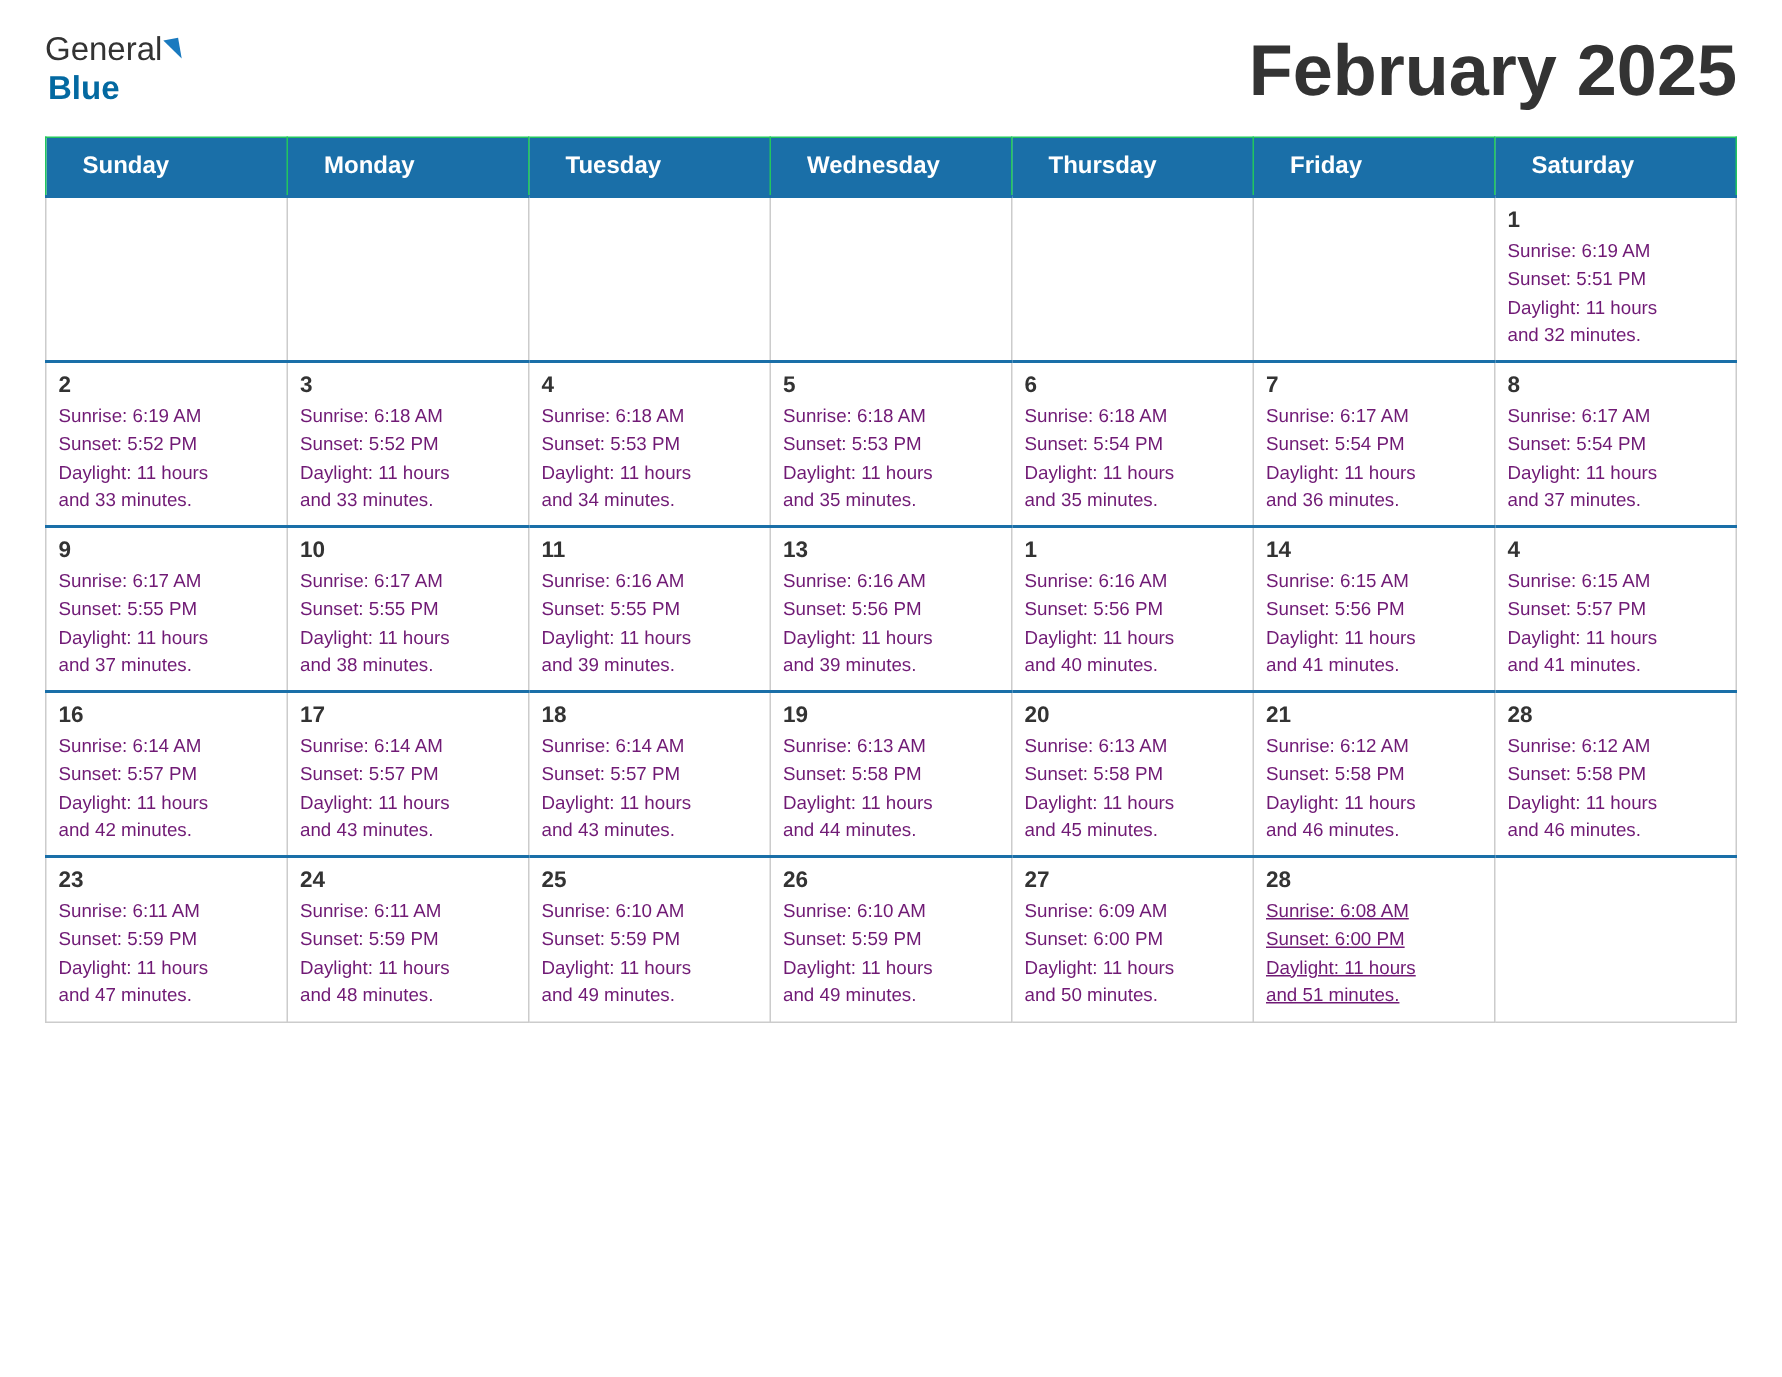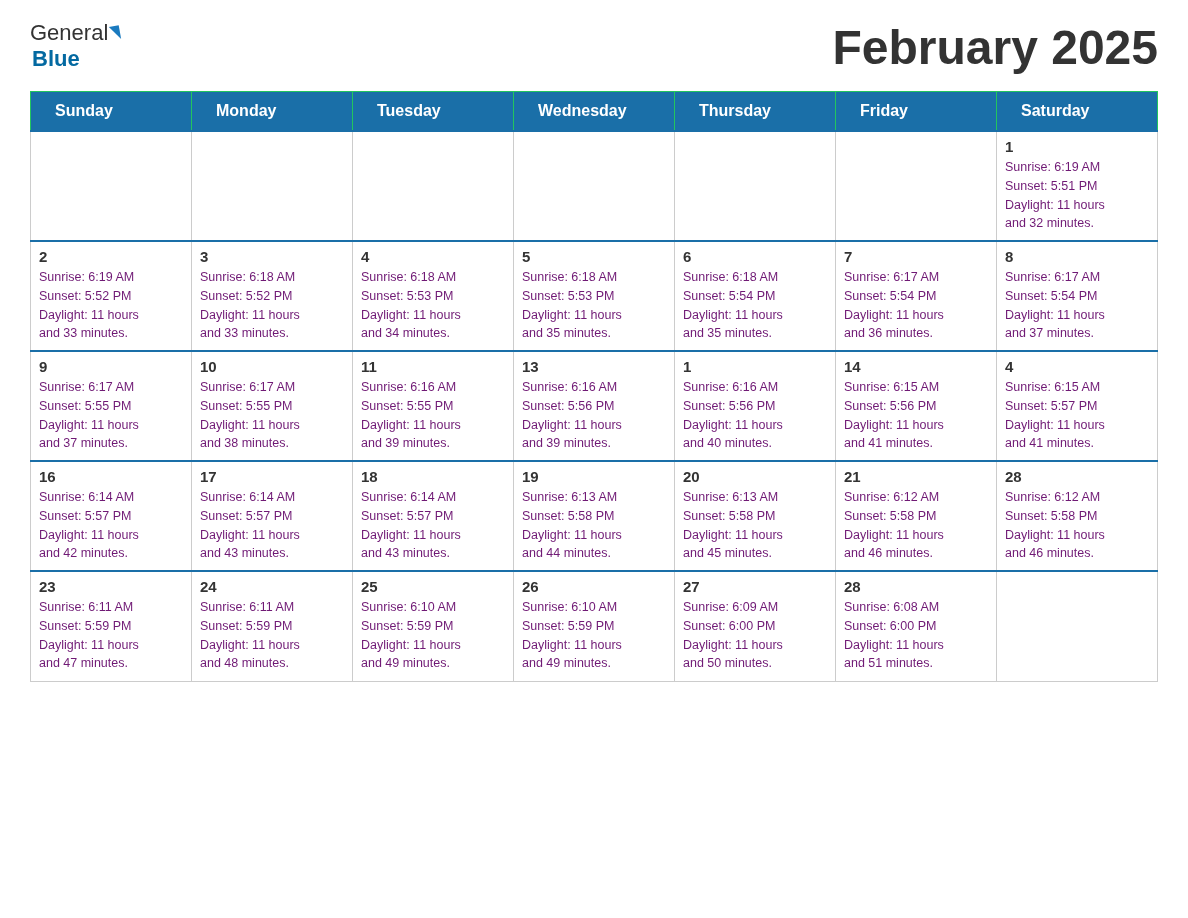--- a/index.html
+++ b/index.html
@@ -333,21 +333,21 @@
         </td>
         <td>
           <span class="day-number">27</span>
           <div class="day-info" style="white-space: pre-line;">Sunrise: 6:09 AM
 Sunset: 6:00 PM
 Daylight: 11 hours
 and 50 minutes.</div>
         </td>
         <td>
           <span class="day-number">28</span>
-          <div class="day-info" style="white-space: pre-line;">Sunrise: 6:08 AM
+          <div class="day-info" style="white-space: pre-line; text-decoration: underline;">Sunrise: 6:08 AM
 Sunset: 6:00 PM
 Daylight: 11 hours
 and 51 minutes.</div>
         </td>
         <td class="empty-cell"></td>
       </tr>
     </tbody>
 </table>
 
 </body></html>

